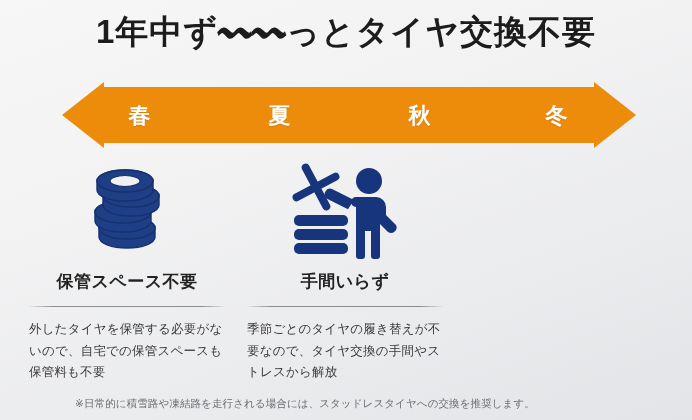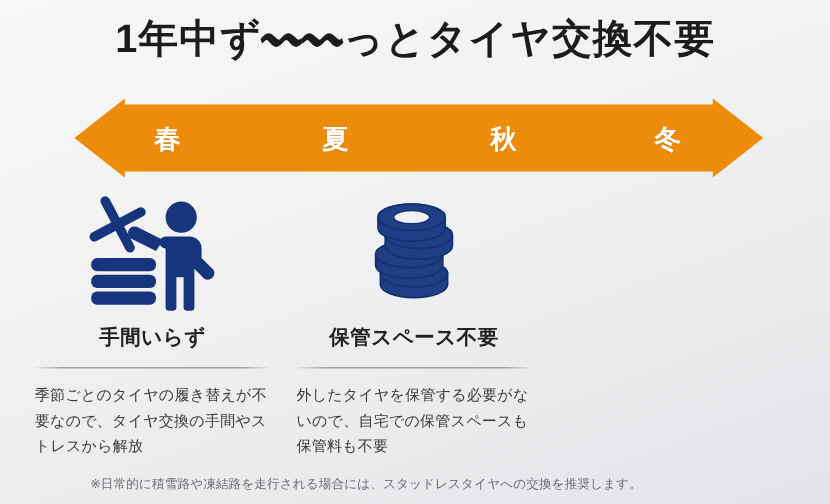--- a/index.html
+++ b/index.html
@@ -120,20 +120,45 @@
     <div class="season s-summer">夏</div>
     <div class="season s-autumn">秋</div>
     <div class="season s-winter">冬</div>
   </div>
 </div>
 
 <div class="columns">
 
   <div class="col">
     <div class="icon-box">
+      <svg width="100" height="100" viewBox="0 0 100 100" xmlns="http://www.w3.org/2000/svg">
+        <g fill="#1E3F85" stroke="#15306E" stroke-width="1.4">
+
+          <path d="M22 74 a28 11 0 0 0 56 0 v-9 a28 11 0 0 0 -56 0 z"></path>
+          <ellipse cx="50" cy="65" rx="28" ry="11"></ellipse>
+
+          <path d="M18 58 a28 11 0 0 0 56 0 v-9 a28 11 0 0 0 -56 0 z"></path>
+          <ellipse cx="46" cy="49" rx="28" ry="11"></ellipse>
+
+          <path d="M26 42 a28 11 0 0 0 56 0 v-9 a28 11 0 0 0 -56 0 z"></path>
+          <ellipse cx="54" cy="33" rx="28" ry="11"></ellipse>
+
+          <path d="M20 27 a28 11 0 0 0 56 0 v-9 a28 11 0 0 0 -56 0 z"></path>
+          <ellipse cx="48" cy="18" rx="28" ry="11"></ellipse>
+        </g>
+        <ellipse cx="48" cy="18" rx="15" ry="5.5" fill="#f1f1f3" stroke="#15306E" stroke-width="1.2"></ellipse>
+      </svg>
+    </div>
+    <div class="col-heading">保管スペース不要</div>
+    <div class="divider"></div>
+    <div class="col-body">外したタイヤを保管する必要がないので、自宅での保管スペースも保管料も不要</div>
+  </div>
+
+  <div class="col">
+    <div class="icon-box">
       <svg width="118" height="100" viewBox="0 0 118 100" xmlns="http://www.w3.org/2000/svg">
         <g fill="#17357C">
 
           <g transform="rotate(-28 30 24)">
             <rect x="4" y="20" width="52" height="8" rx="4"></rect>
             <rect x="26" y="-2" width="8" height="52" rx="4"></rect>
           </g>
 
           <rect x="8" y="52" width="54" height="11" rx="5"></rect>
           <rect x="8" y="66" width="54" height="11" rx="5"></rect>
@@ -150,41 +175,16 @@
           <rect x="70" y="66" width="9" height="30" rx="3"></rect>
           <rect x="85" y="66" width="9" height="30" rx="3"></rect>
         </g>
       </svg>
     </div>
     <div class="col-heading">手間いらず</div>
     <div class="divider"></div>
     <div class="col-body">季節ごとのタイヤの履き替えが不要なので、タイヤ交換の手間やストレスから解放</div>
   </div>
 
-  <div class="col">
-    <div class="icon-box">
-      <svg width="100" height="100" viewBox="0 0 100 100" xmlns="http://www.w3.org/2000/svg">
-        <g fill="#1E3F85" stroke="#15306E" stroke-width="1.4">
-
-          <path d="M22 74 a28 11 0 0 0 56 0 v-9 a28 11 0 0 0 -56 0 z"></path>
-          <ellipse cx="50" cy="65" rx="28" ry="11"></ellipse>
-
-          <path d="M18 58 a28 11 0 0 0 56 0 v-9 a28 11 0 0 0 -56 0 z"></path>
-          <ellipse cx="46" cy="49" rx="28" ry="11"></ellipse>
-
-          <path d="M26 42 a28 11 0 0 0 56 0 v-9 a28 11 0 0 0 -56 0 z"></path>
-          <ellipse cx="54" cy="33" rx="28" ry="11"></ellipse>
-
-          <path d="M20 27 a28 11 0 0 0 56 0 v-9 a28 11 0 0 0 -56 0 z"></path>
-          <ellipse cx="48" cy="18" rx="28" ry="11"></ellipse>
-        </g>
-        <ellipse cx="48" cy="18" rx="15" ry="5.5" fill="#f1f1f3" stroke="#15306E" stroke-width="1.2"></ellipse>
-      </svg>
-    </div>
-    <div class="col-heading">保管スペース不要</div>
-    <div class="divider"></div>
-    <div class="col-body">外したタイヤを保管する必要がないので、自宅での保管スペースも保管料も不要</div>
-  </div>
-
 
 </div>
 
 <div class="footnote">※日常的に積雪路や凍結路を走行される場合には、スタッドレスタイヤへの交換を推奨します。</div>
 
 </body></html>

